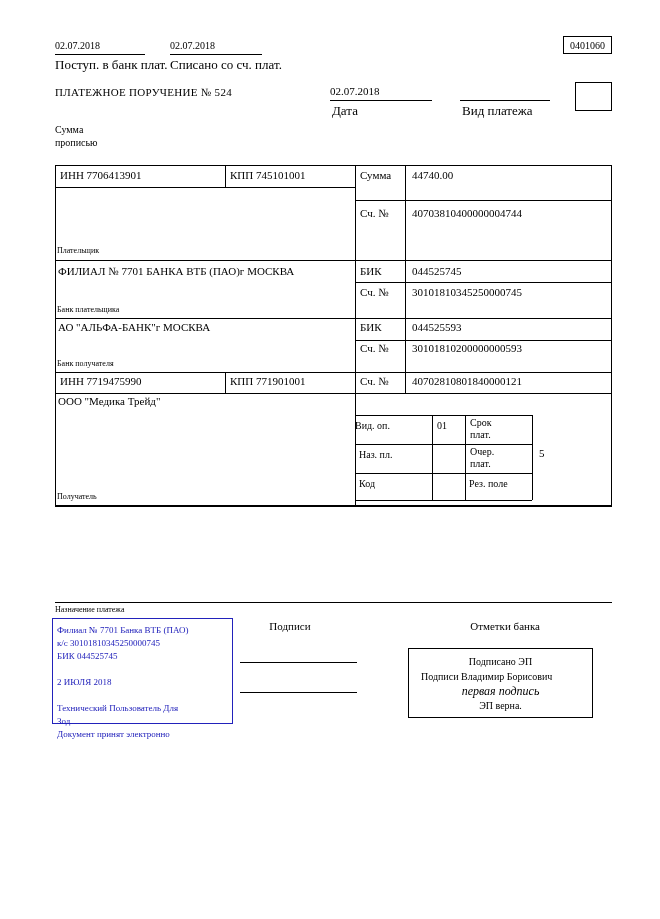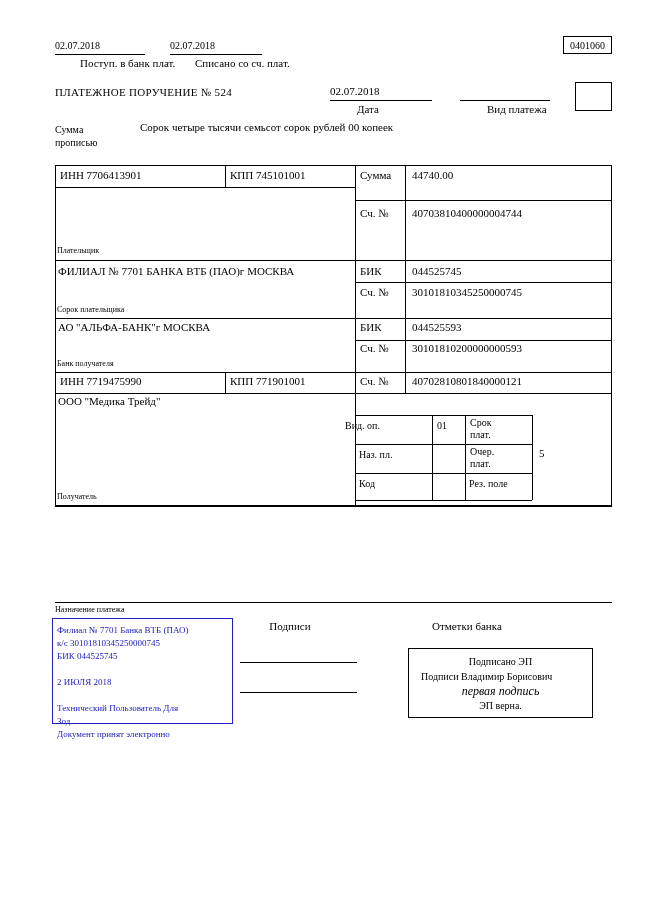--- a/index.html
+++ b/index.html
@@ -1,21 +1,21 @@
 <!DOCTYPE html>
 <html><head>
 <meta charset="utf-8">
 <style>
   * { margin:0; padding:0; box-sizing:border-box; }
   html,body { background:#ffffff; }
   body { font-family:"Liberation Serif", serif; color:#000; }
   .page { position:relative; width:660px; height:919px; background:#fff; overflow:hidden; }
   .abs  { position:absolute; white-space:nowrap; }
   .wrap { position:absolute; white-space:normal; }
-  .sm  { font-size:11px;margin-left:25px; }
+  .sm  { font-size:13px; }
   .xs  { font-size:8px; }
   .t10 { font-size:10px; }
   .t11 { font-size:11px; }
   .b   { font-weight:normal; }
   .blue { color:#2222bb; border-color:#2222bb; }
   svg.grid { position:absolute; left:0; top:0; }
 </style>
 </head>
 <body>
 
@@ -68,64 +68,63 @@
   <div class="abs sm" style="left:170px;top:57px">Списано со сч. плат.</div>
   <div class="abs t10" style="left:563px;top:36px;width:49px;height:18px;border:1px solid #000;text-align:center;line-height:17px">0401060</div>
 
   <div class="abs t11 b" style="left:55px;top:86px;letter-spacing:.3px">ПЛАТЕЖНОЕ ПОРУЧЕНИЕ № 524</div>
   <div class="abs t11" style="left:330px;top:85px">02.07.2018</div>
   <div class="abs sm" style="left:332px;top:103px">Дата</div>
   <div class="abs sm" style="left:462px;top:103px">Вид платежа</div>
   <div class="abs" style="left:575px;top:82px;width:37px;height:29px;border:1px solid #000"></div>
 
   <div class="wrap t10" style="left:55px;top:123px;width:70px;line-height:13px">Сумма прописью</div>
-  <div class="wrap t11" style="left:140px;top:121px;width:465px">Сорок четыре тысячи семьсот сорок рублей 00 копеек</div>
 
   <div class="abs t11" style="left:60px;top:169px">ИНН 7706413901</div>
   <div class="abs t11" style="left:230px;top:169px">КПП 745101001</div>
   <div class="abs t11" style="left:360px;top:169px">Сумма</div>
   <div class="abs t11" style="left:412px;top:169px">44740.00</div>
   <div class="abs t11" style="left:360px;top:207px">Сч. №</div>
   <div class="abs t11" style="left:412px;top:207px">40703810400000004744</div>
   <div class="abs xs" style="left:57px;top:246px">Плательщик</div>
 
   <div class="abs t11" style="left:58px;top:265px">ФИЛИАЛ № 7701 БАНКА ВТБ (ПАО)г МОСКВА</div>
   <div class="abs t11" style="left:360px;top:265px">БИК</div>
   <div class="abs t11" style="left:412px;top:265px">044525745</div>
   <div class="abs t11" style="left:360px;top:286px">Сч. №</div>
   <div class="abs t11" style="left:412px;top:286px">30101810345250000745</div>
-  <div class="abs xs" style="left:57px;top:305px">Сорок плательщика</div>
+  <div class="abs xs" style="left:57px;top:305px">Банк плательщика</div>
 
   <div class="abs t11" style="left:58px;top:321px">АО "АЛЬФА-БАНК"г МОСКВА</div>
   <div class="abs t11" style="left:360px;top:321px">БИК</div>
   <div class="abs t11" style="left:412px;top:321px">044525593</div>
   <div class="abs t11" style="left:360px;top:342px">Сч. №</div>
   <div class="abs t11" style="left:412px;top:342px">30101810200000000593</div>
   <div class="abs xs" style="left:57px;top:359px">Банк получателя</div>
 
   <div class="abs t11" style="left:60px;top:375px">ИНН 7719475990</div>
   <div class="abs t11" style="left:230px;top:375px">КПП 771901001</div>
   <div class="abs t11" style="left:360px;top:375px">Сч. №</div>
   <div class="abs t11" style="left:412px;top:375px">40702810801840000121</div>
   <div class="abs t11" style="left:58px;top:395px">ООО "Медика Трейд"</div>
   <div class="abs xs" style="left:57px;top:492px">Получатель</div>
 
-  <div class="abs t10" style="left:345px;top:420px">Вид. оп.</div>
+  <div class="abs t10" style="left:355px;top:420px">Вид. оп.</div>
   <div class="abs t10" style="left:437px;top:420px">01</div>
   <div class="wrap t10" style="left:470px;top:417px;width:36px;line-height:12px">Срок плат.</div>
   <div class="abs t10" style="left:359px;top:449px">Наз. пл.</div>
   <div class="wrap t10" style="left:470px;top:446px;width:36px;line-height:12px">Очер. плат.</div>
   <div class="abs t11" style="left:539px;top:447px">5</div>
   <div class="abs t10" style="left:359px;top:478px">Код</div>
   <div class="abs t10" style="left:469px;top:478px">Рез. поле</div>
 
   <div class="abs xs" style="left:55px;top:605px">Назначение платежа</div>
 
   <div class="abs t11" style="left:250px;top:620px;width:80px;text-align:center">Подписи</div>
-  <div class="abs t11" style="left:432px;top:620px;width:130px;text-align:left">Отметки банка</div>
+  <div class="abs t11" style="left:410px;top:620px;width:130px;text-align:right">Отметки банка</div>
 
   <div class="wrap blue" style="left:52px;top:618px;width:181px;height:106px;border:1px solid #2222bb;padding:5px 4px;font-size:9px;line-height:13px">
     <div>Филиал № 7701 Банка ВТБ (ПАО)</div>
     <div>к/с 30101810345250000745</div>
     <div>БИК 044525745</div>
     <div style="margin-top:13px">2 ИЮЛЯ 2018</div>
     <div style="margin-top:13px">Технический Пользователь Для</div>
     <div>Зод</div>
     <div>Документ принят электронно</div>
   </div>

